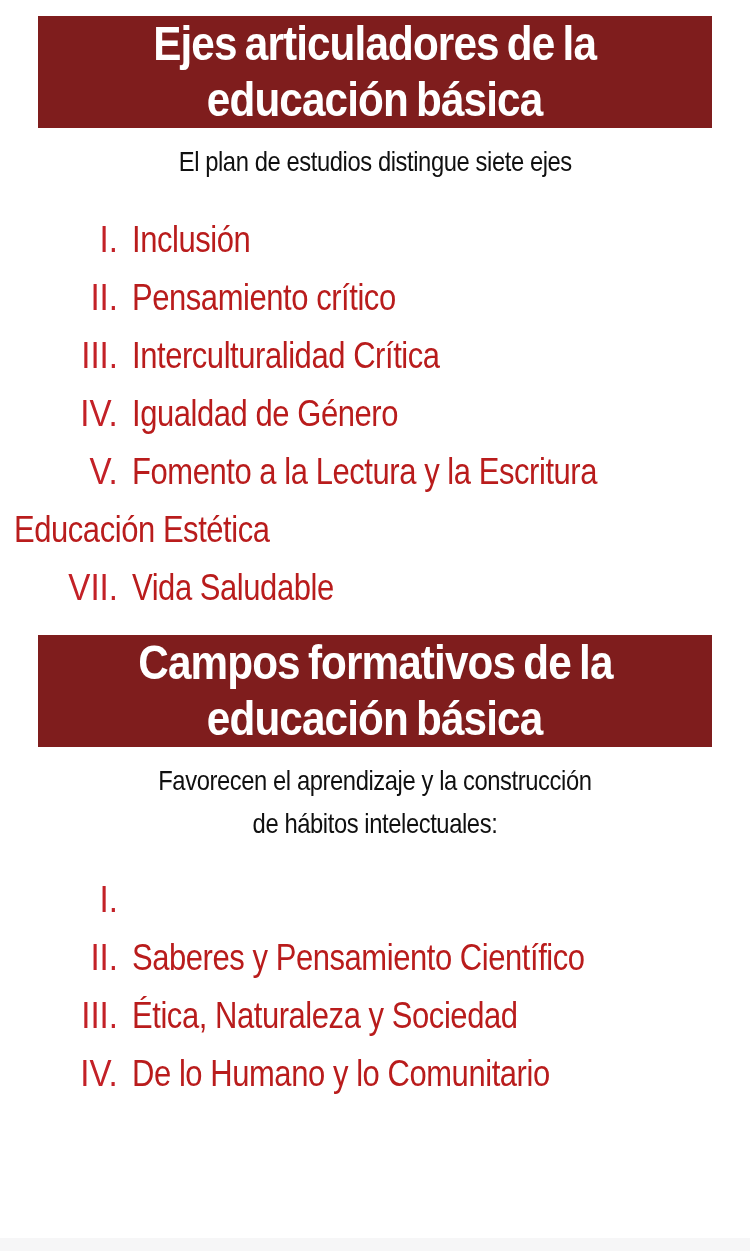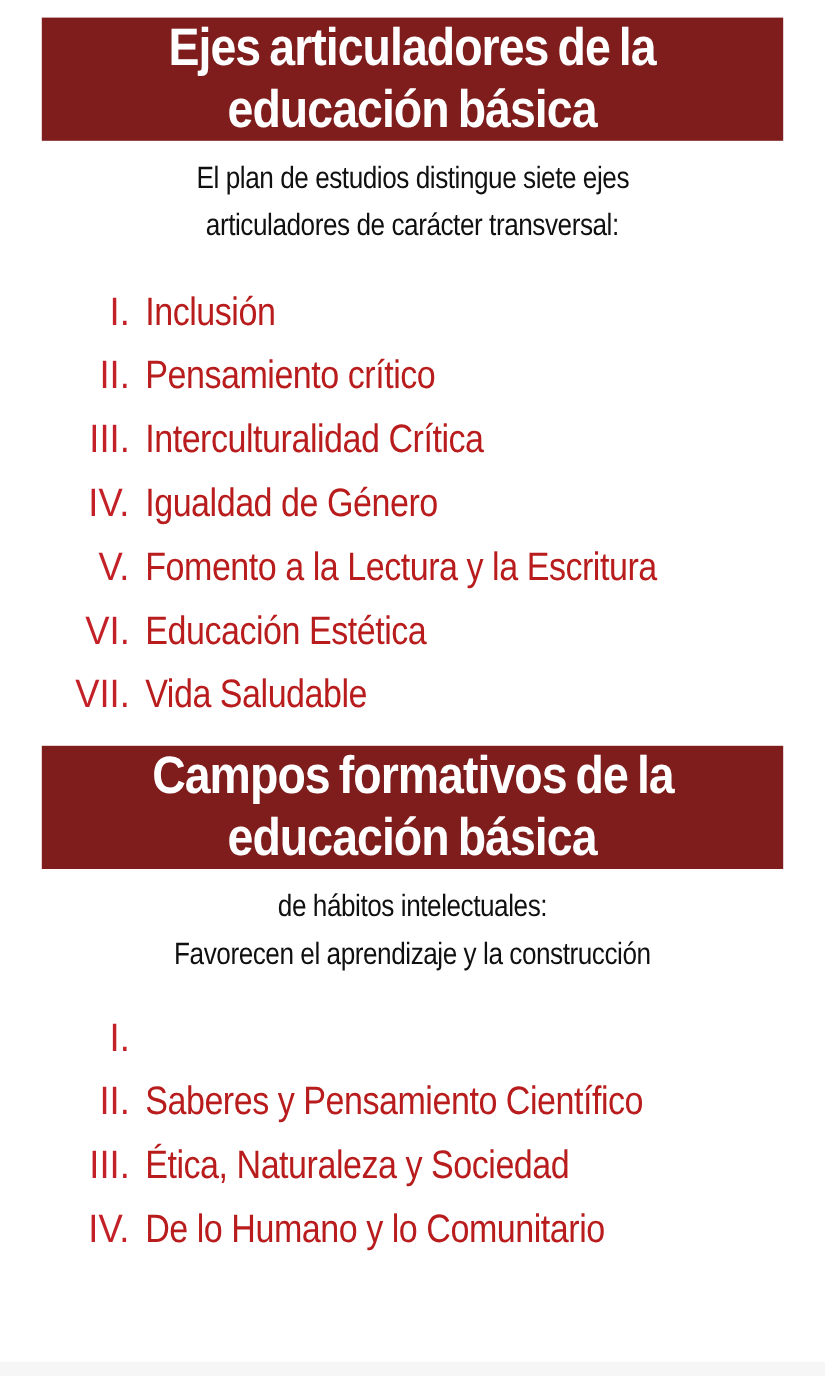--- a/index.html
+++ b/index.html
@@ -103,21 +103,20 @@
 <div class="page">
 
   <section>
     <div class="banner banner-1">
       <div class="line"><span class="cond">Ejes articuladores de la</span></div>
       <div class="line"><span class="cond">educación básica</span></div>
     </div>
 
     <div class="subtitle">
       <div class="line"><span class="cond">El plan de estudios distingue siete ejes</span></div>
-      <div class="line"><span class="cond">articuladores de carácter transversal:</span></div>
     </div>
 
     <div class="list list-1">
       <div class="row">
         <span class="num"><span class="cond">I.</span></span>
         <span class="lbl"><span class="cond">Inclusión</span></span>
       </div>
       <div class="row">
         <span class="num"><span class="cond">II.</span></span>
         <span class="lbl"><span class="cond">Pensamiento crítico</span></span>
@@ -128,39 +127,38 @@
       </div>
       <div class="row">
         <span class="num"><span class="cond">IV.</span></span>
         <span class="lbl"><span class="cond">Igualdad de Género</span></span>
       </div>
       <div class="row">
         <span class="num"><span class="cond">V.</span></span>
         <span class="lbl"><span class="cond">Fomento a la Lectura y la Escritura</span></span>
       </div>
       <div class="row">
-        <span class="num"><span class="cond">VI.</span></span>
         <span class="lbl"><span class="cond">Educación Estética</span></span>
       </div>
       <div class="row">
         <span class="num"><span class="cond">VII.</span></span>
         <span class="lbl"><span class="cond">Vida Saludable</span></span>
       </div>
     </div>
   </section>
 
   <section>
     <div class="banner banner-2">
       <div class="line"><span class="cond">Campos formativos de la</span></div>
       <div class="line"><span class="cond">educación básica</span></div>
     </div>
 
     <div class="subtitle">
+      <div class="line"><span class="cond">Favorecen el aprendizaje y la construcción</span></div>
       <div class="line"><span class="cond">de hábitos intelectuales:</span></div>
-      <div class="line"><span class="cond">Favorecen el aprendizaje y la construcción</span></div>
     </div>
 
     <div class="list list-2">
       <div class="row">
         <span class="num"><span class="cond">I.</span></span>
       </div>
       <div class="row">
         <span class="num"><span class="cond">II.</span></span>
         <span class="lbl"><span class="cond">Saberes y Pensamiento Científico</span></span>
       </div>

